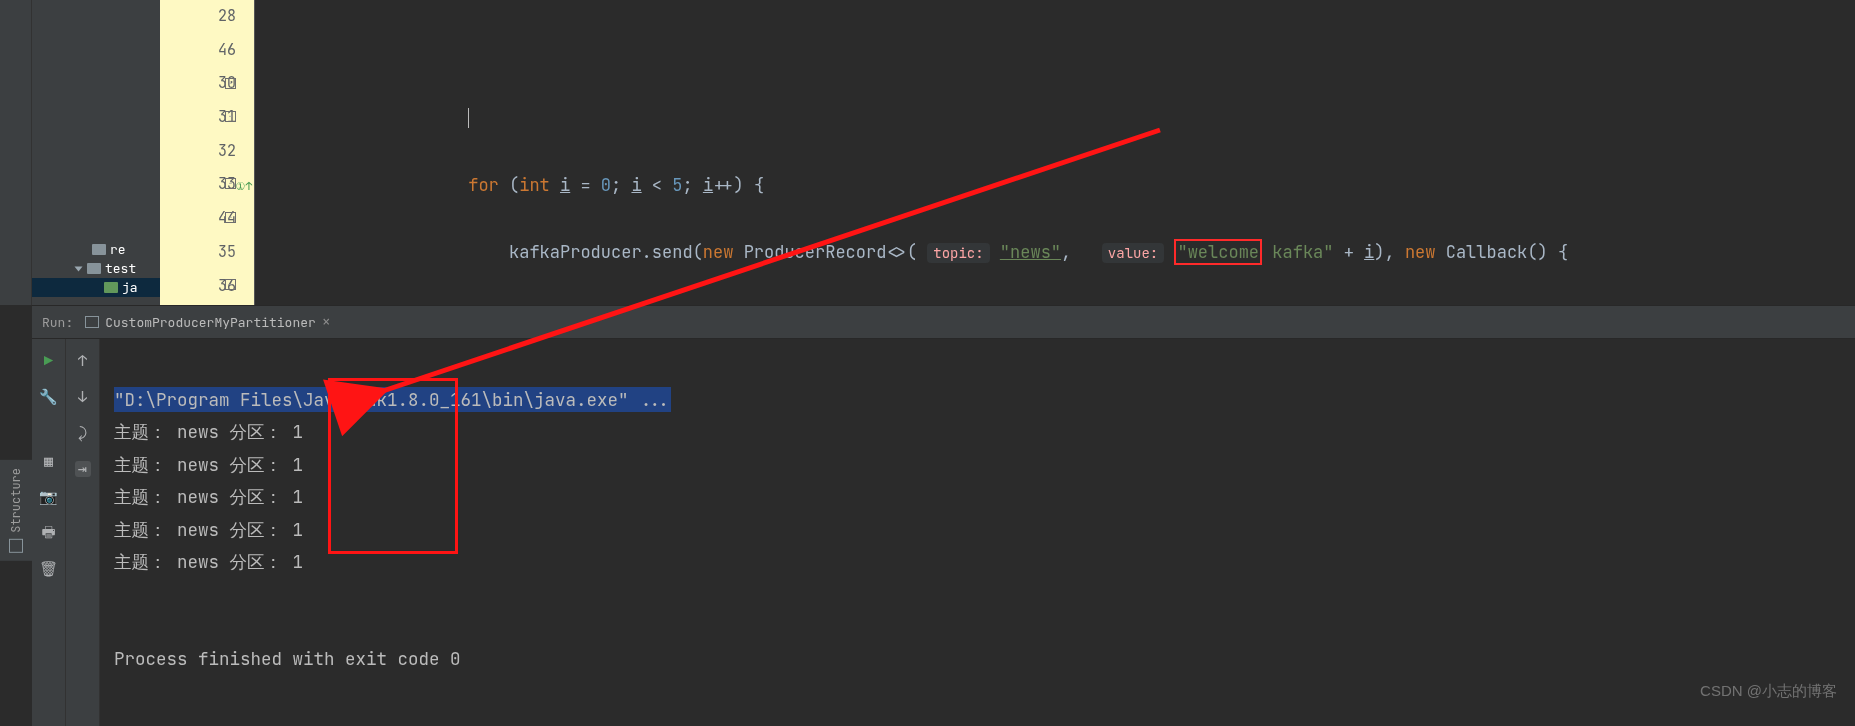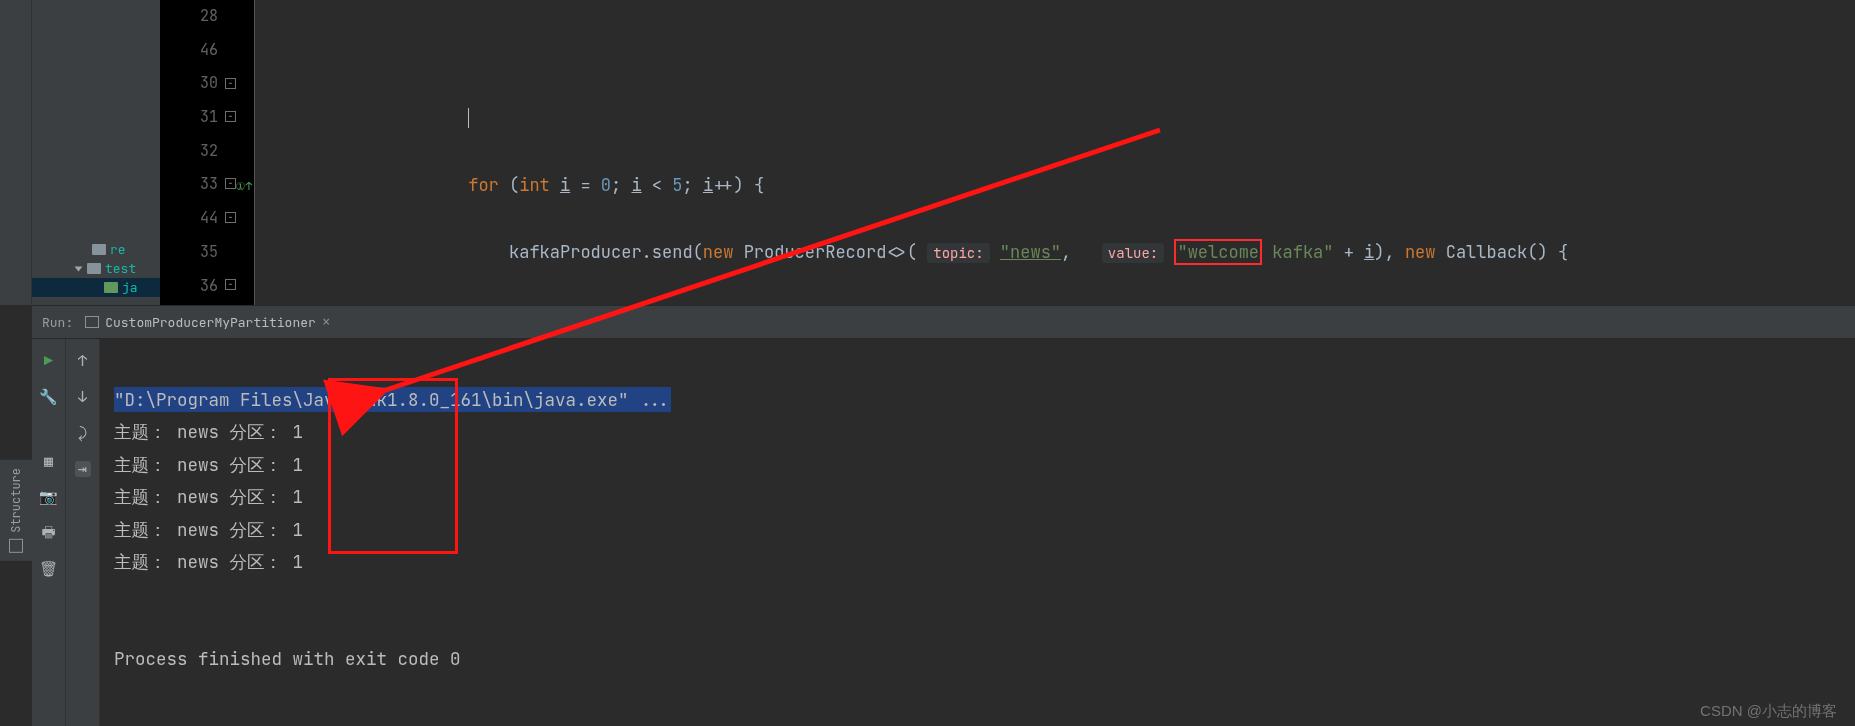--- a/index.html
+++ b/index.html
@@ -1,28 +1,28 @@
 <!DOCTYPE html>
 <html><head>
 <meta charset="utf-8">
 <style>
 * { margin:0; padding:0; box-sizing:border-box; }
 body { background:#2b2b2b; font-family:"JetBrains Mono","Consolas",monospace; font-size:17px; color:#a9b7c6; overflow:hidden; width:1855px; height:726px; position:relative; }
 
 
 .editor-region { position:absolute; top:0; left:0; right:0; height:305px; display:flex; }
 .left-sidebar { width:32px; background:#3c3f41; border-right:1px solid #323232; }
-.proj-tree { width:128px; background:#3c3f41; font-size:13px; color:#14b8a6; padding-top:240px; }
+.proj-tree { width:128px; background:#3c3f41; font-size:13px; color:#ffffff; padding-top:240px; }
 .proj-tree .node { display:flex; align-items:center; gap:4px; padding:1px 0 1px 60px; white-space:nowrap; overflow:hidden; }
 .proj-tree .node.sel { background:#0d293e;text-align:center; }
 .folder-icon { width:14px; height:11px; background:#87939a; border-radius:1px; display:inline-block; flex-shrink:0; }
 .folder-icon.green { background:#62985b; }
 .chev { display:inline-block; width:0; height:0; border-top:4px solid transparent; border-bottom:4px solid transparent; border-left:5px solid #9aa7b0; margin-right:2px; }
 .chev.open { transform:rotate(90deg); }
-.gutter { width:95px; background:#000000; text-align:right; color:#606366; font-size:15px; line-height:33.7px; padding-right:36px; border-right:1px solid #555; position:relative; }
+.gutter { width:95px; background:#fef9c3; text-align:right; color:#606366; font-size:15px; line-height:33.7px; padding-right:18px; border-right:1px solid #555; position:relative; }
 .gutter .ln { height:33.7px; }
 .gutter .gicon { position:absolute; right:2px; font-size:11px; }
 .gicon.up { color:#499c54; }
 .code { flex:1; background:#2b2b2b; font-size:17px; line-height:33.7px; padding-left:50px; white-space:pre; position:relative; }
 .c-comment{color:#808080;} .c-kw{color:#cc7832;} .c-method{color:#ffc66d;} .c-str{color:#6a8759;} .c-ann{color:#bbb529;} .c-hint{color:#fca5a5;background:#333638;border-radius:4px;padding:1px 6px;font-size:14px;} .u{text-decoration:underline;} .c-stat{font-style:italic;color:#9876aa;} .hl-red{border:2px solid #ff2a2a;padding:0 1px;}
 .cursor-bar { display:inline-block; width:1px; height:20px; background:#bbbbbb; vertical-align:middle; }
 .fold-col { position:absolute; left:225px; top:0; width:12px;}
 .fold { position:absolute; width:11px; height:11px; border:1px solid #6e6e6e; font-size:9px; line-height:9px; text-align:center; color:#9e9e9e;}
 
 
@@ -38,21 +38,21 @@
 .console { flex:1; padding:12px 0 0 14px; font-size:17.5px; line-height:32.5px; color:#bbbbbb; font-family:"JetBrains Mono",monospace; white-space:pre; position:relative;}
 .cmd-hl{background:#214283;padding:1px 0;}
 .red-box1{position:absolute;border:3px solid #ff1414;top:378px;left:328px;width:130px;height:176px;pointer-events:none;z-index:5;}
 
 
 .arrow-svg{position:absolute;top:0;left:0;pointer-events:none;z-index:6;}
 
 .struct-tab{position:absolute;left:0;top:460px;width:32px;background:#3c3f41;color:#9c9c9c;font-size:12px;writing-mode:vertical-rl;transform:rotate(180deg);padding:8px 6px;display:flex;align-items:center;gap:6px;}
 .struct-tab::before{content:"";width:12px;height:12px;border:1px solid #87939a;display:inline-block;}
 
-.watermark{position:absolute;right:18px;bottom:5px;color:rgba(200,200,200,0.45);font-size:15px;font-family:sans-serif;}
+.watermark{position:absolute;right:18px;bottom:25px;color:rgba(200,200,200,0.45);font-size:15px;font-family:sans-serif;}
 </style>
 </head>
 <body>
 
 <div class="struct-tab">
     <span>Structure</span>
   </div>
 
 <div class="editor-region">
   <div class="left-sidebar"></div>

